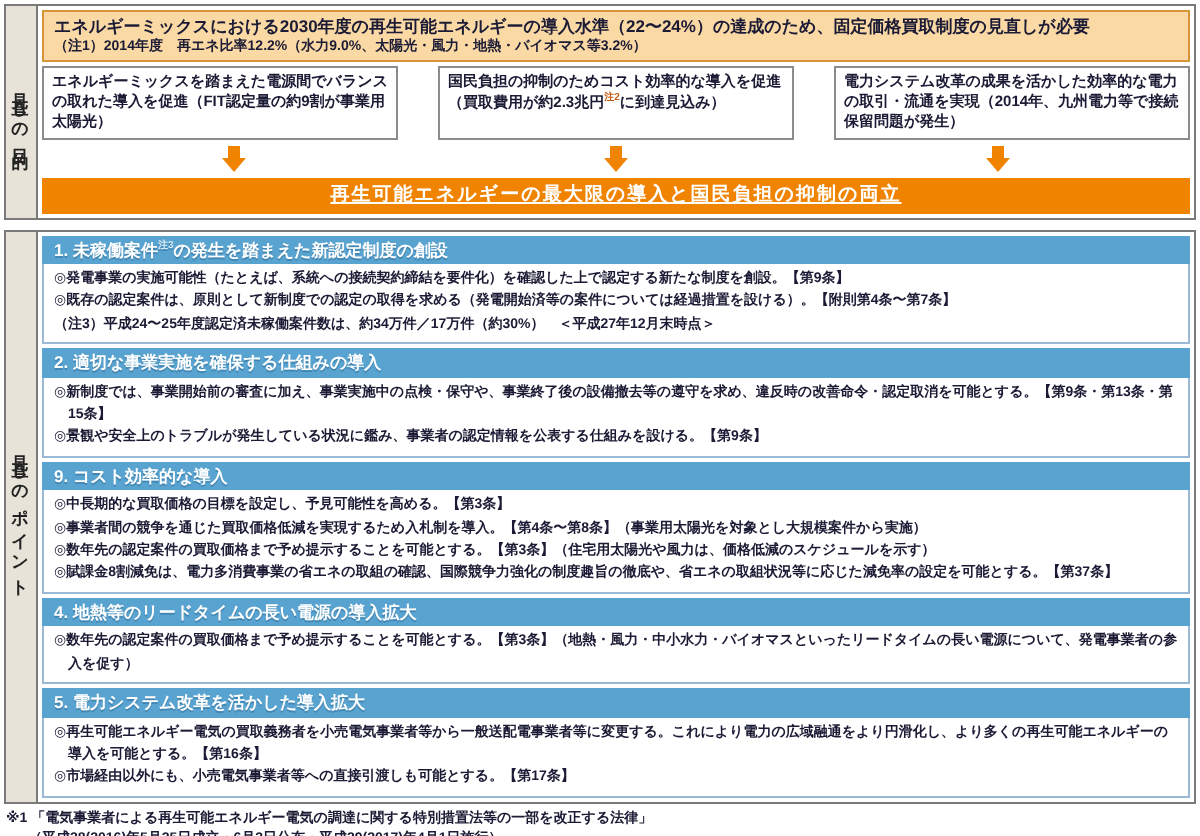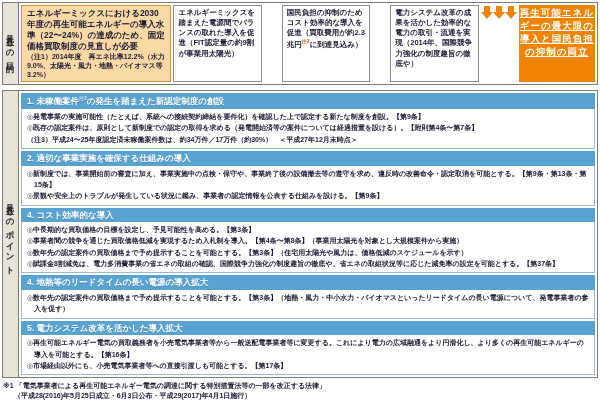--- a/index.html
+++ b/index.html
@@ -5,21 +5,21 @@
   html,body{margin:0;padding:0;background:#fff;}
   body{font-family:"Liberation Sans","DejaVu Sans",sans-serif;color:#1b1b35;}
   .page{position:relative;width:600px;height:418px;background:#fff;box-sizing:border-box;padding:2px 2px 0 2px;overflow:hidden;}
 
   
   .block{display:flex;border:1px solid #7a7a7a;background:#fff;}
   .side-label{flex:0 0 15px;background:#e7e3d8;border-right:1px solid #7a7a7a;
     display:flex;align-items:center;justify-content:center;
     writing-mode:vertical-rl;text-orientation:upright;
     font-size:8.5px;font-weight:bold;letter-spacing:2px;color:#222;}
-  .block-content{flex:1;min-width:0;padding:2px;display:flex;gap:2px;}
+  .block-content{flex:1;min-width:0;padding:2px;display:flex;flex-direction:column;gap:2px;}
 
   
   .peach{background:#fbd9a5;border:1px solid #d6953b;padding:2px 5px 2px 5px;}
   .peach .h1{font-size:8.5px;font-weight:bold;line-height:1.3;}
   .peach .note{font-size:7px;font-weight:bold;line-height:1.3;}
   .pillars{display:flex;gap:20px;align-items:stretch;}
   .pillar{flex:1;border:1px solid #8c8c8c;background:#fff;padding:2px 4px;
     font-size:7.5px;font-weight:bold;line-height:1.35;}
   .sup-note{color:#c55a11;font-size:5px;font-weight:bold;}
   .arrow-row{display:flex;justify-content:space-around;align-items:center;height:15px;}
@@ -58,21 +58,21 @@
         <div class="note">（注1）2014年度　再エネ比率12.2%（水力9.0%、太陽光・風力・地熱・バイオマス等3.2%）</div>
       </div>
       <div class="pillars">
         <div class="pillar">
           <span>エネルギーミックスを踏まえた電源間でバランスの取れた導入を促進（FIT認定量の約9割が事業用太陽光）</span>
         </div>
         <div class="pillar">
           <div><span>国民負担の抑制のためコスト効率的な導入を促進（買取費用が約2.3兆円</span><sup class="sup-note">注2</sup><span>に到達見込み）</span></div>
         </div>
         <div class="pillar">
-          <span>電力システム改革の成果を活かした効率的な電力の取引・流通を実現（2014年、国際競争力強化の制度趣旨の徹底や）</span>
+          <span>電力システム改革の成果を活かした効率的な電力の取引・流通を実現（2014年、九州電力等で接続保留問題が発生）</span>
         </div>
       </div>
       <div class="arrow-row">
         <span class="down-arrow"></span>
         <span class="down-arrow"></span>
         <span class="down-arrow"></span>
       </div>
       <div class="banner">再生可能エネルギーの最大限の導入と国民負担の抑制の両立</div>
     </div>
   </div>
@@ -85,21 +85,21 @@
         <div class="sec-body">
           <div class="bullet">◎発電事業の実施可能性（たとえば、系統への接続契約締結を要件化）を確認した上で認定する新たな制度を創設。【第9条】</div>
           <div class="bullet">◎既存の認定案件は、原則として新制度での認定の取得を求める（発電開始済等の案件については経過措置を設ける）。【附則第4条〜第7条】</div>
           <div class="bullet">（注3）平成24〜25年度認定済未稼働案件数は、約34万件／17万件（約30%）　＜平成27年12月末時点＞</div>
         </div>
         <div class="sec-header">2. 適切な事業実施を確保する仕組みの導入</div>
         <div class="sec-body">
           <div class="bullet">◎新制度では、事業開始前の審査に加え、事業実施中の点検・保守や、事業終了後の設備撤去等の遵守を求め、違反時の改善命令・認定取消を可能とする。【第9条・第13条・第15条】</div>
           <div class="bullet">◎景観や安全上のトラブルが発生している状況に鑑み、事業者の認定情報を公表する仕組みを設ける。【第9条】</div>
         </div>
-        <div class="sec-header">4. コスト効率的な導入</div>
+        <div class="sec-header">9. コスト効率的な導入</div>
         <div class="sec-body">
           <div class="bullet">◎中長期的な買取価格の目標を設定し、予見可能性を高める。【第3条】</div>
           <div class="bullet">◎事業者間の競争を通じた買取価格低減を実現するため入札制を導入。【第4条〜第8条】（事業用太陽光を対象とし大規模案件から実施）</div>
           <div class="bullet">◎数年先の認定案件の買取価格まで予め提示することを可能とする。【第3条】（住宅用太陽光や風力は、価格低減のスケジュールを示す）</div>
           <div class="bullet">◎賦課金8割減免は、電力多消費事業の省エネの取組の確認、国際競争力強化の制度趣旨の徹底や、省エネの取組状況等に応じた減免率の設定を可能とする。【第37条】</div>
         </div>
         <div class="sec-header">4. 地熱等のリードタイムの長い電源の導入拡大</div>
         <div class="sec-body">
           <div class="bullet">◎数年先の認定案件の買取価格まで予め提示することを可能とする。【第3条】（地熱・風力・中小水力・バイオマスといったリードタイムの長い電源について、発電事業者の参入を促す）</div>
         </div>

